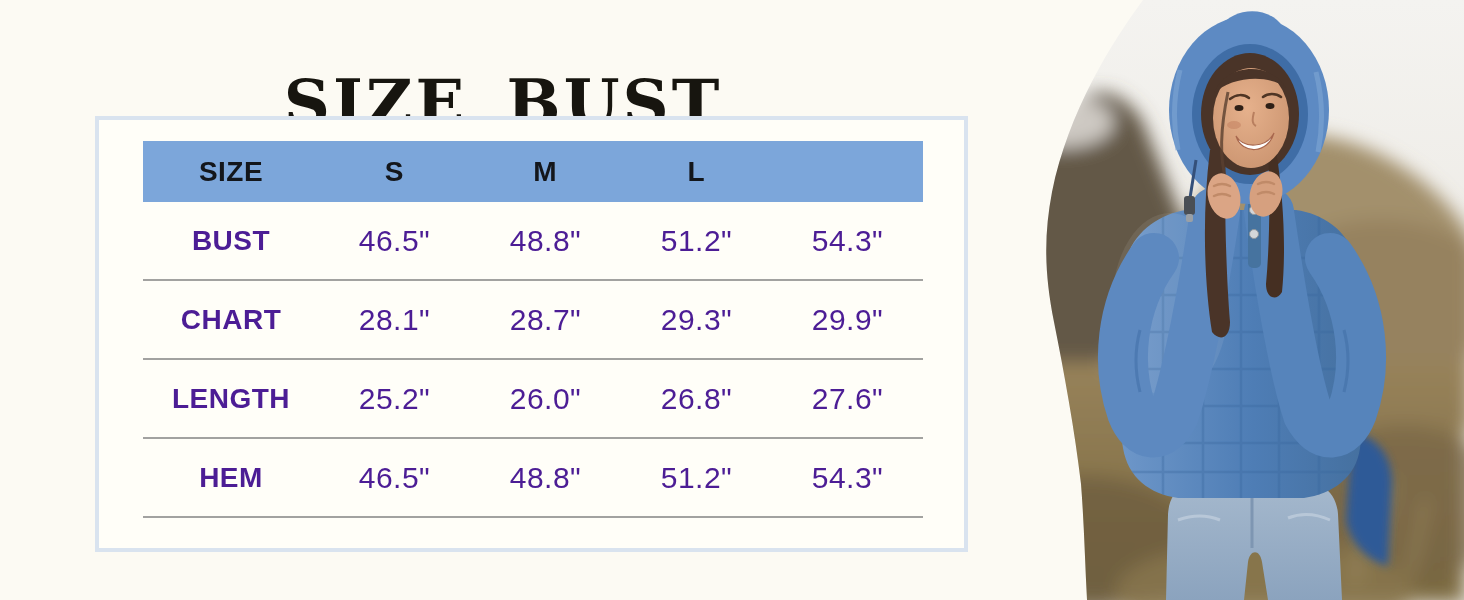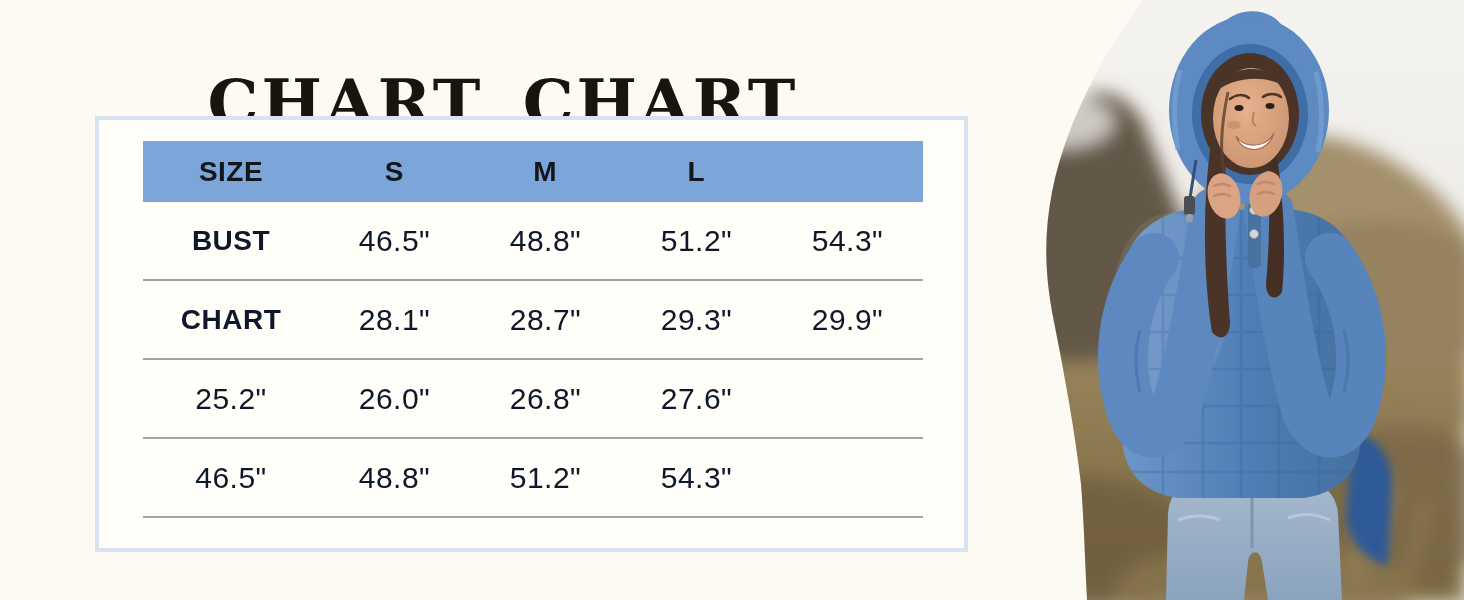--- a/index.html
+++ b/index.html
@@ -24,33 +24,33 @@
   .sizetable{ width:780px; }
   .trow{
     display:grid; grid-template-columns:176px repeat(4,1fr);
     align-items:center; height:77px;
     border-bottom:2px solid #a2a2a0;
   }
   .thead{
     height:61px; background:#7CA6DA; border-bottom:none;
   }
   .cell{
-    text-align:center; font-size:30px; color:#0f172a; letter-spacing:0.5px;
+    text-align:center; font-size:30px; color:#4c1d95; letter-spacing:0.5px;
     white-space:nowrap;
   }
   .thead .cell{ font-weight:700; font-size:28px; color:#13161b; letter-spacing:1px;}
   .cell.label{ font-weight:700; font-size:28px; letter-spacing:0.5px;}
   .photo{ position:absolute; left:1000px; top:0; width:464px; height:600px; }
 </style>
 </head>
 <body>
 
 <div class="canvas">
 
-  <h1 class="title">CHART CHART</h1>
+  <h1 class="title">SIZE BUST</h1>
 
   <div class="panel">
     <div class="sizetable">
 
       <div class="trow thead">
         <div class="cell label">SIZE</div>
         <div class="cell">S</div>
         <div class="cell">M</div>
         <div class="cell">L</div>
       </div>
@@ -65,27 +65,29 @@
 
       <div class="trow">
         <div class="cell label">CHART</div>
         <div class="cell">28.1"</div>
         <div class="cell">28.7"</div>
         <div class="cell">29.3"</div>
         <div class="cell">29.9"</div>
       </div>
 
       <div class="trow">
+        <div class="cell label">LENGTH</div>
         <div class="cell">25.2"</div>
         <div class="cell">26.0"</div>
         <div class="cell">26.8"</div>
         <div class="cell">27.6"</div>
       </div>
 
       <div class="trow">
+        <div class="cell label">HEM</div>
         <div class="cell">46.5"</div>
         <div class="cell">48.8"</div>
         <div class="cell">51.2"</div>
         <div class="cell">54.3"</div>
       </div>
 
     </div>
   </div>
 
   <div class="photo">

